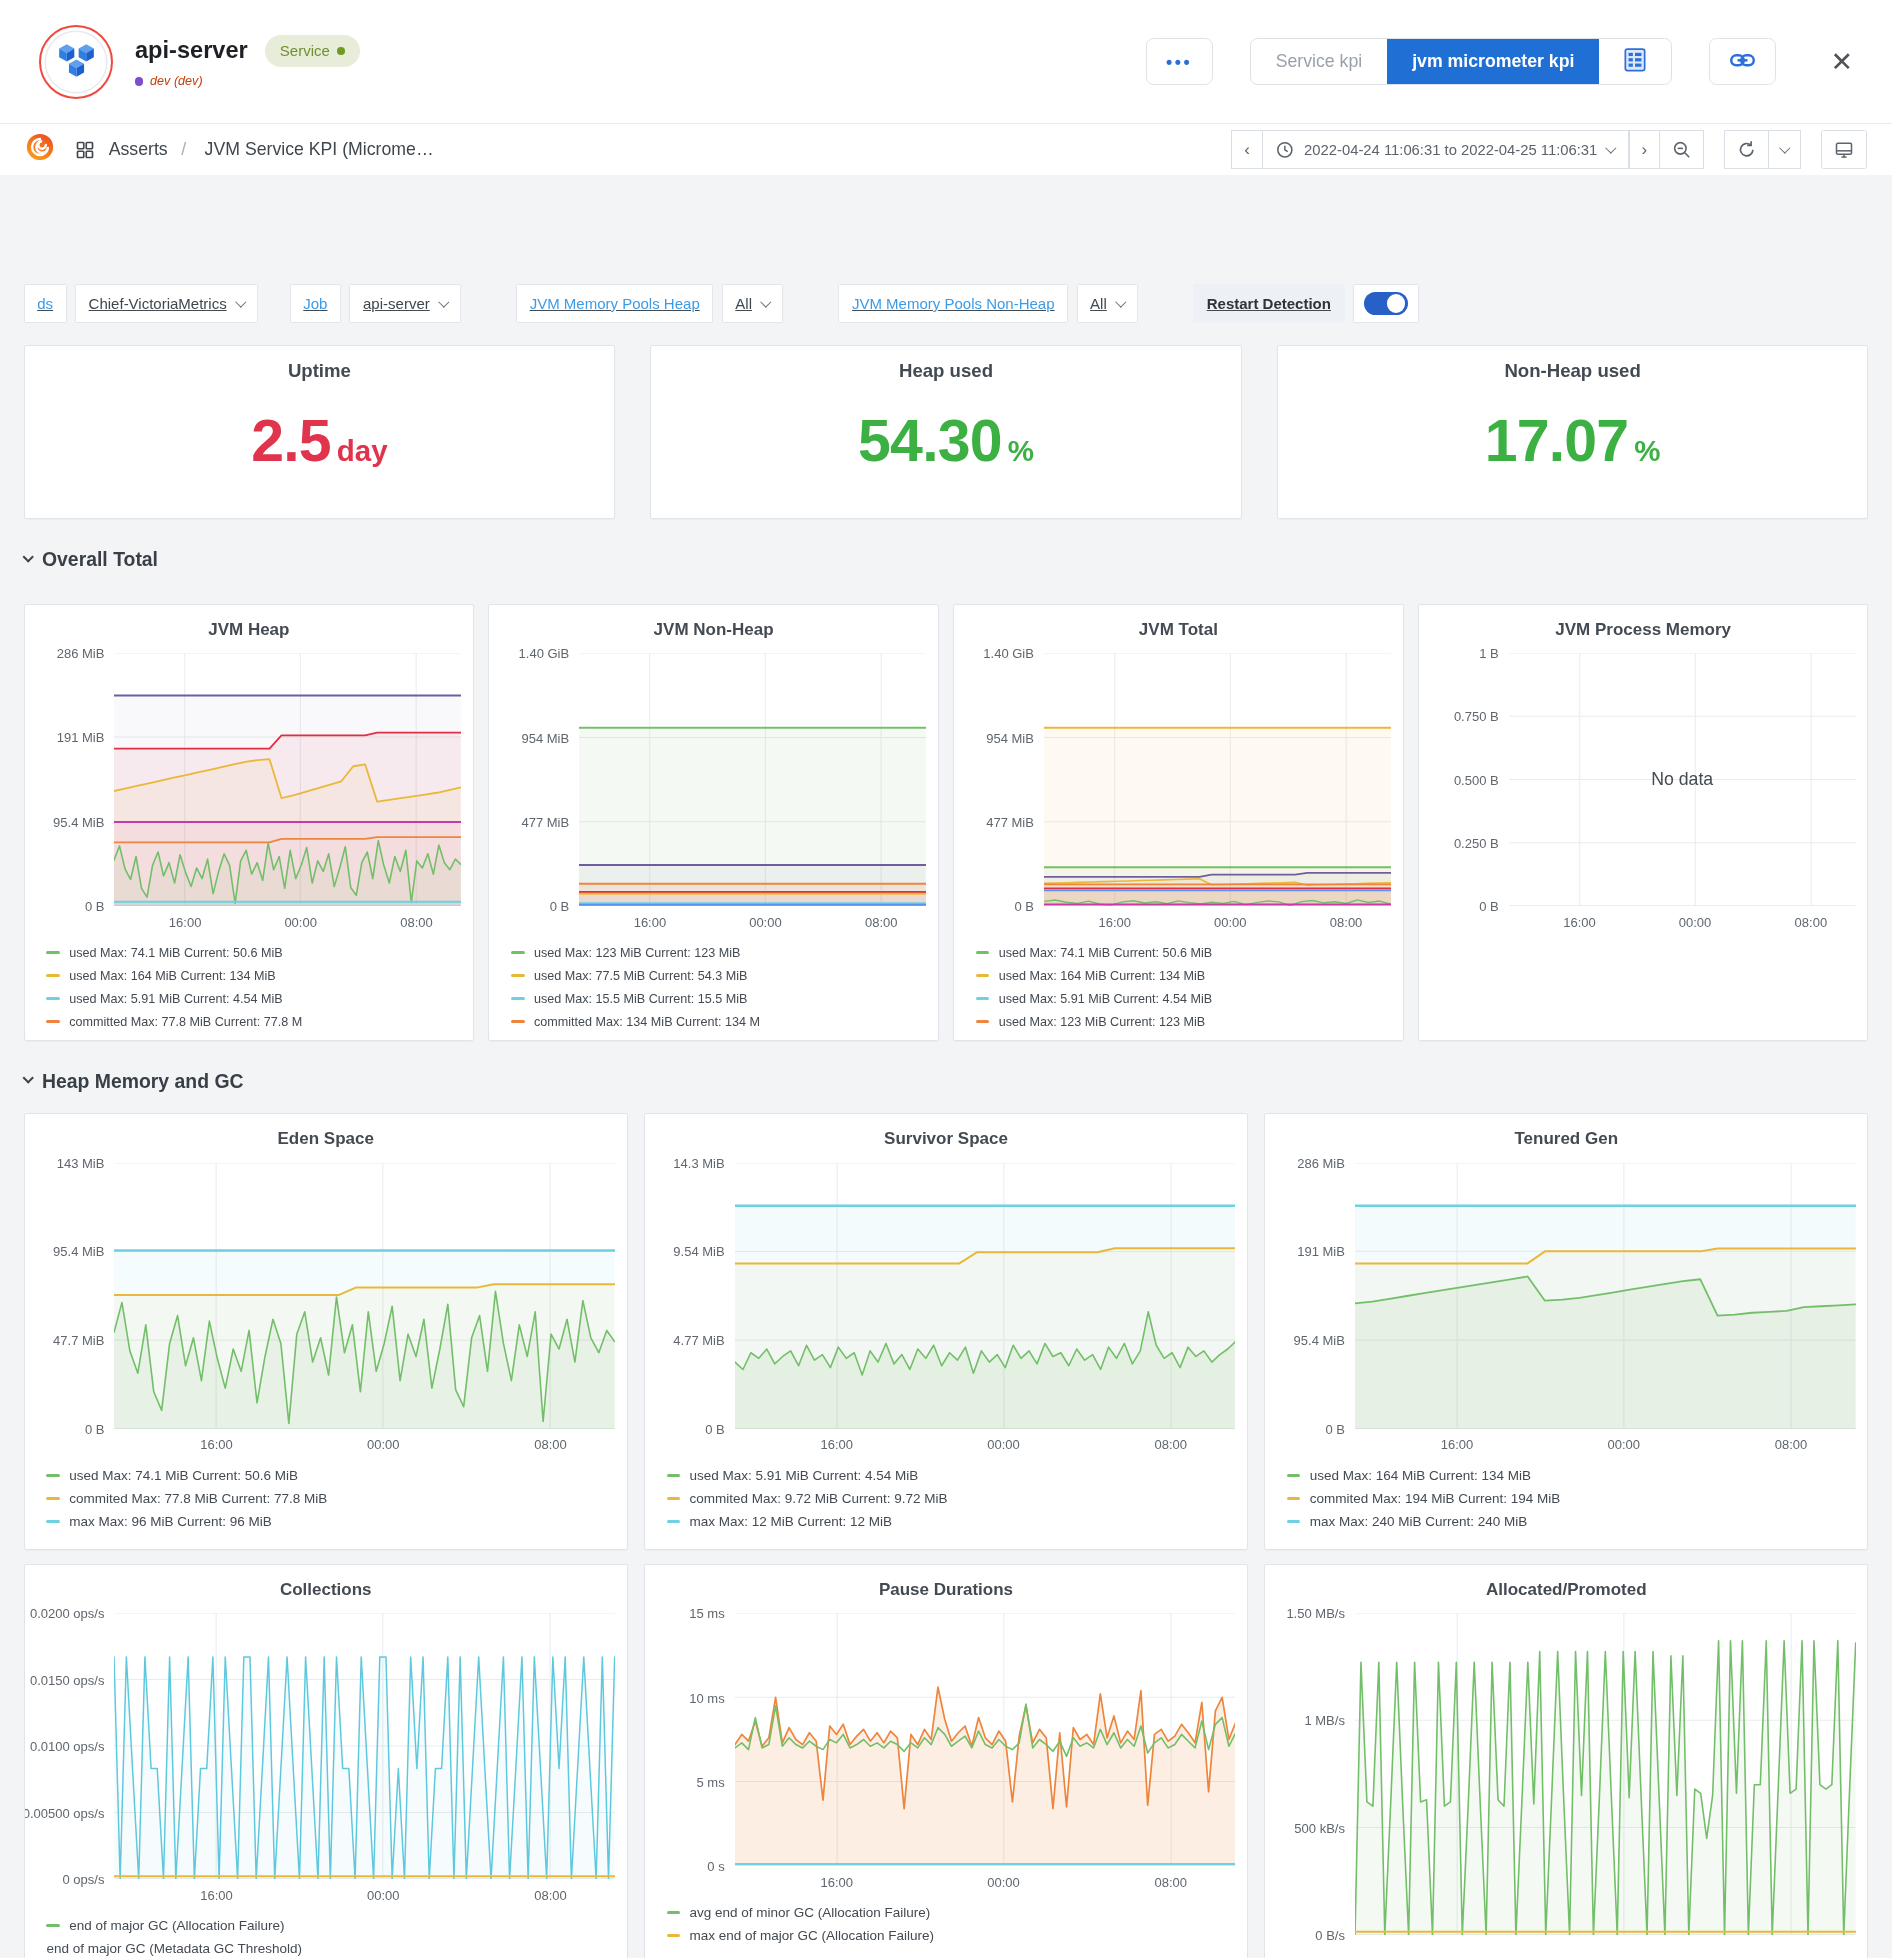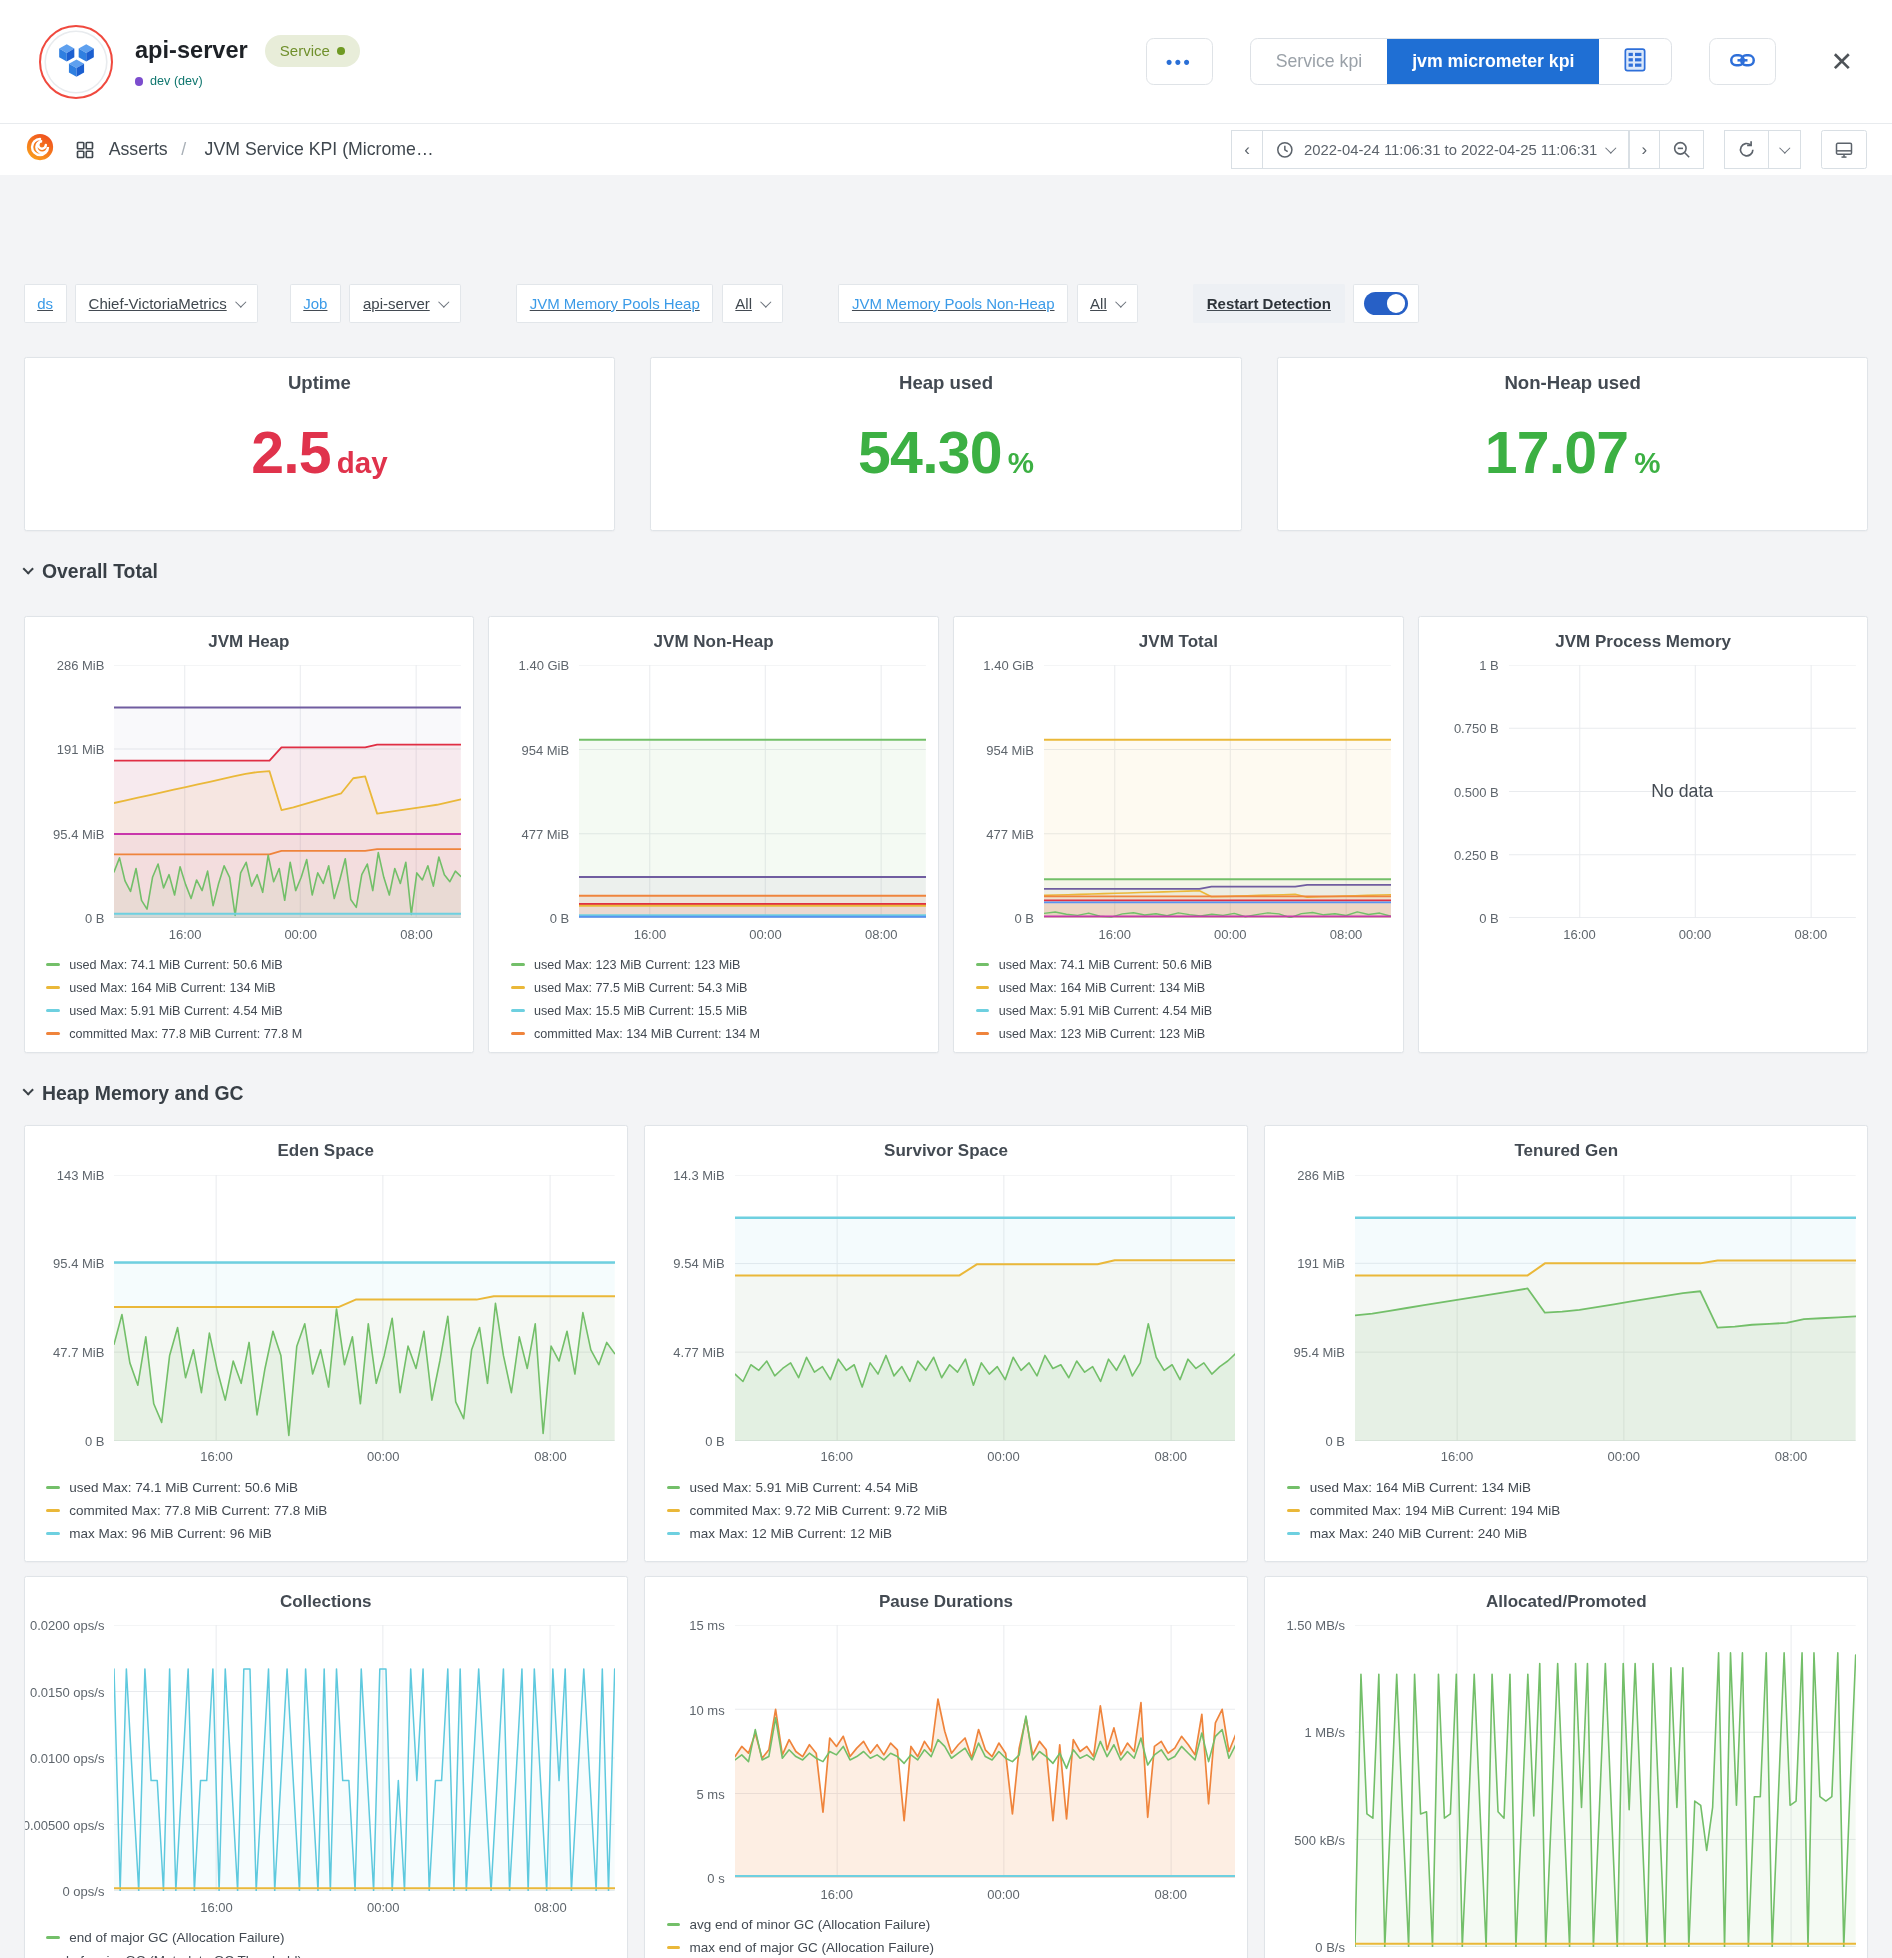--- a/index.html
+++ b/index.html
@@ -10,21 +10,21 @@
   .app-header { height:123px; background:#fff; display:flex; align-items:center; padding:0 39px; }
   .avatar { width:74px; height:74px; border-radius:50%; border:2.5px solid #f0493e; background:#fff;
     display:flex; align-items:center; justify-content:center; flex:none;
     box-shadow:inset 0 0 0 3.4px #fff, inset 0 0 0 5px #e8ebee; }
   .hd-meta { margin-left:22px; }
   .hd-title-row { display:flex; align-items:center; gap:17px; }
   .hd-title { font-size:23.6px; font-weight:700; color:#1d2126; }
   .badge { background:#e8edd9; border-radius:17px; padding:7.6px 15px; font-size:15px; color:#70902c;
     display:flex; align-items:center; gap:7.6px; }
   .badge .dot { width:7.6px; height:7.6px; border-radius:50%; background:#6f9a23; }
-  .hd-env { margin-top:7.6px; font-size:12.6px; color:#0f766e; display:flex; align-items:center; gap:6.7px; }
+  .hd-env { margin-top:7.6px; font-size:12.6px; color:#c2410c; display:flex; align-items:center; gap:6.7px;font-style:italic; }
   .hd-env .dot { width:8.4px; height:8.4px; border-radius:50%; background:#7c4dce; }
   .hd-right { margin-left:auto; display:flex; align-items:center; gap:37px; }
   .more-btn { width:67px; height:47px; border:0.8px solid #dfe3e7; border-radius:7.6px; background:#fff;
     display:flex; align-items:center; justify-content:center; }
   .more-btn span { color:#2a6fd6; font-size:17.7px; letter-spacing:2.5px; font-weight:700; line-height:0; }
   .seg { display:flex; border:0.8px solid #dde1e6; border-radius:7.6px; overflow:hidden; height:47px; background:#fff; align-items:stretch; }
   .seg-item { display:flex; align-items:center; padding:0 25px; font-size:17.7px; }
   .seg-off { color:#9aa1a8; }
   .seg-on  { background:#1f6fd4; color:#fff; font-weight:600; }
   .seg-icon { display:flex; align-items:center; padding:0 25px; }
@@ -54,21 +54,21 @@
   .chip.val { color:#3f474e; gap:10px; }
   .fgap { width:15px; }
   .restart-lbl { background:#edf0f4; border:0.8px solid #edf0f4; color:#2e343a; font-weight:700; }
   .toggle-box { height:39px; border:0.8px solid #e2e6ea; background:#fff; border-radius:1.7px; display:flex;
     align-items:center; padding:0 10px; }
   .toggle { width:44px; height:23.6px; border-radius:12.6px; background:#c7ccd2; position:relative; }
   .toggle.on { background:#2760c6; }
   .toggle .knob { width:18.6px; height:18.6px; border-radius:50%; background:#fff; position:absolute; top:2.5px; left:2.5px; }
   .toggle.on .knob { left:auto; right:2.5px; }
 
-  .stats-row { display:flex; gap:35px; margin-top:30px; }
+  .stats-row { display:flex; gap:35px; margin-top:18px; }
   .stat-panel { flex:1; height:174px; background:#fff; border:0.8px solid #e0e4e8; border-radius:2.5px;
     box-shadow:0 0.8px 1.7px rgba(0,0,0,.03); }
   .stat-title { font-size:18.6px; font-weight:700; color:#434a52; text-align:center; padding-top:13.5px; }
   .stat-value { display:flex; justify-content:center; align-items:baseline; margin-top:25px; font-weight:700; }
   .stat-num { font-size:59px; letter-spacing:-0.8px; }
   .stat-unit { font-size:29.5px; margin-left:5.9px; }
 
   .section-h { margin-top:23.6px; height:34px; display:flex; align-items:center; gap:10px; }
   .section-h .sch { width:8.4px; height:8.4px; border-right:2.1px solid #3a4147; border-bottom:2.1px solid #3a4147;
     transform:rotate(45deg); margin-top:-5px; }

